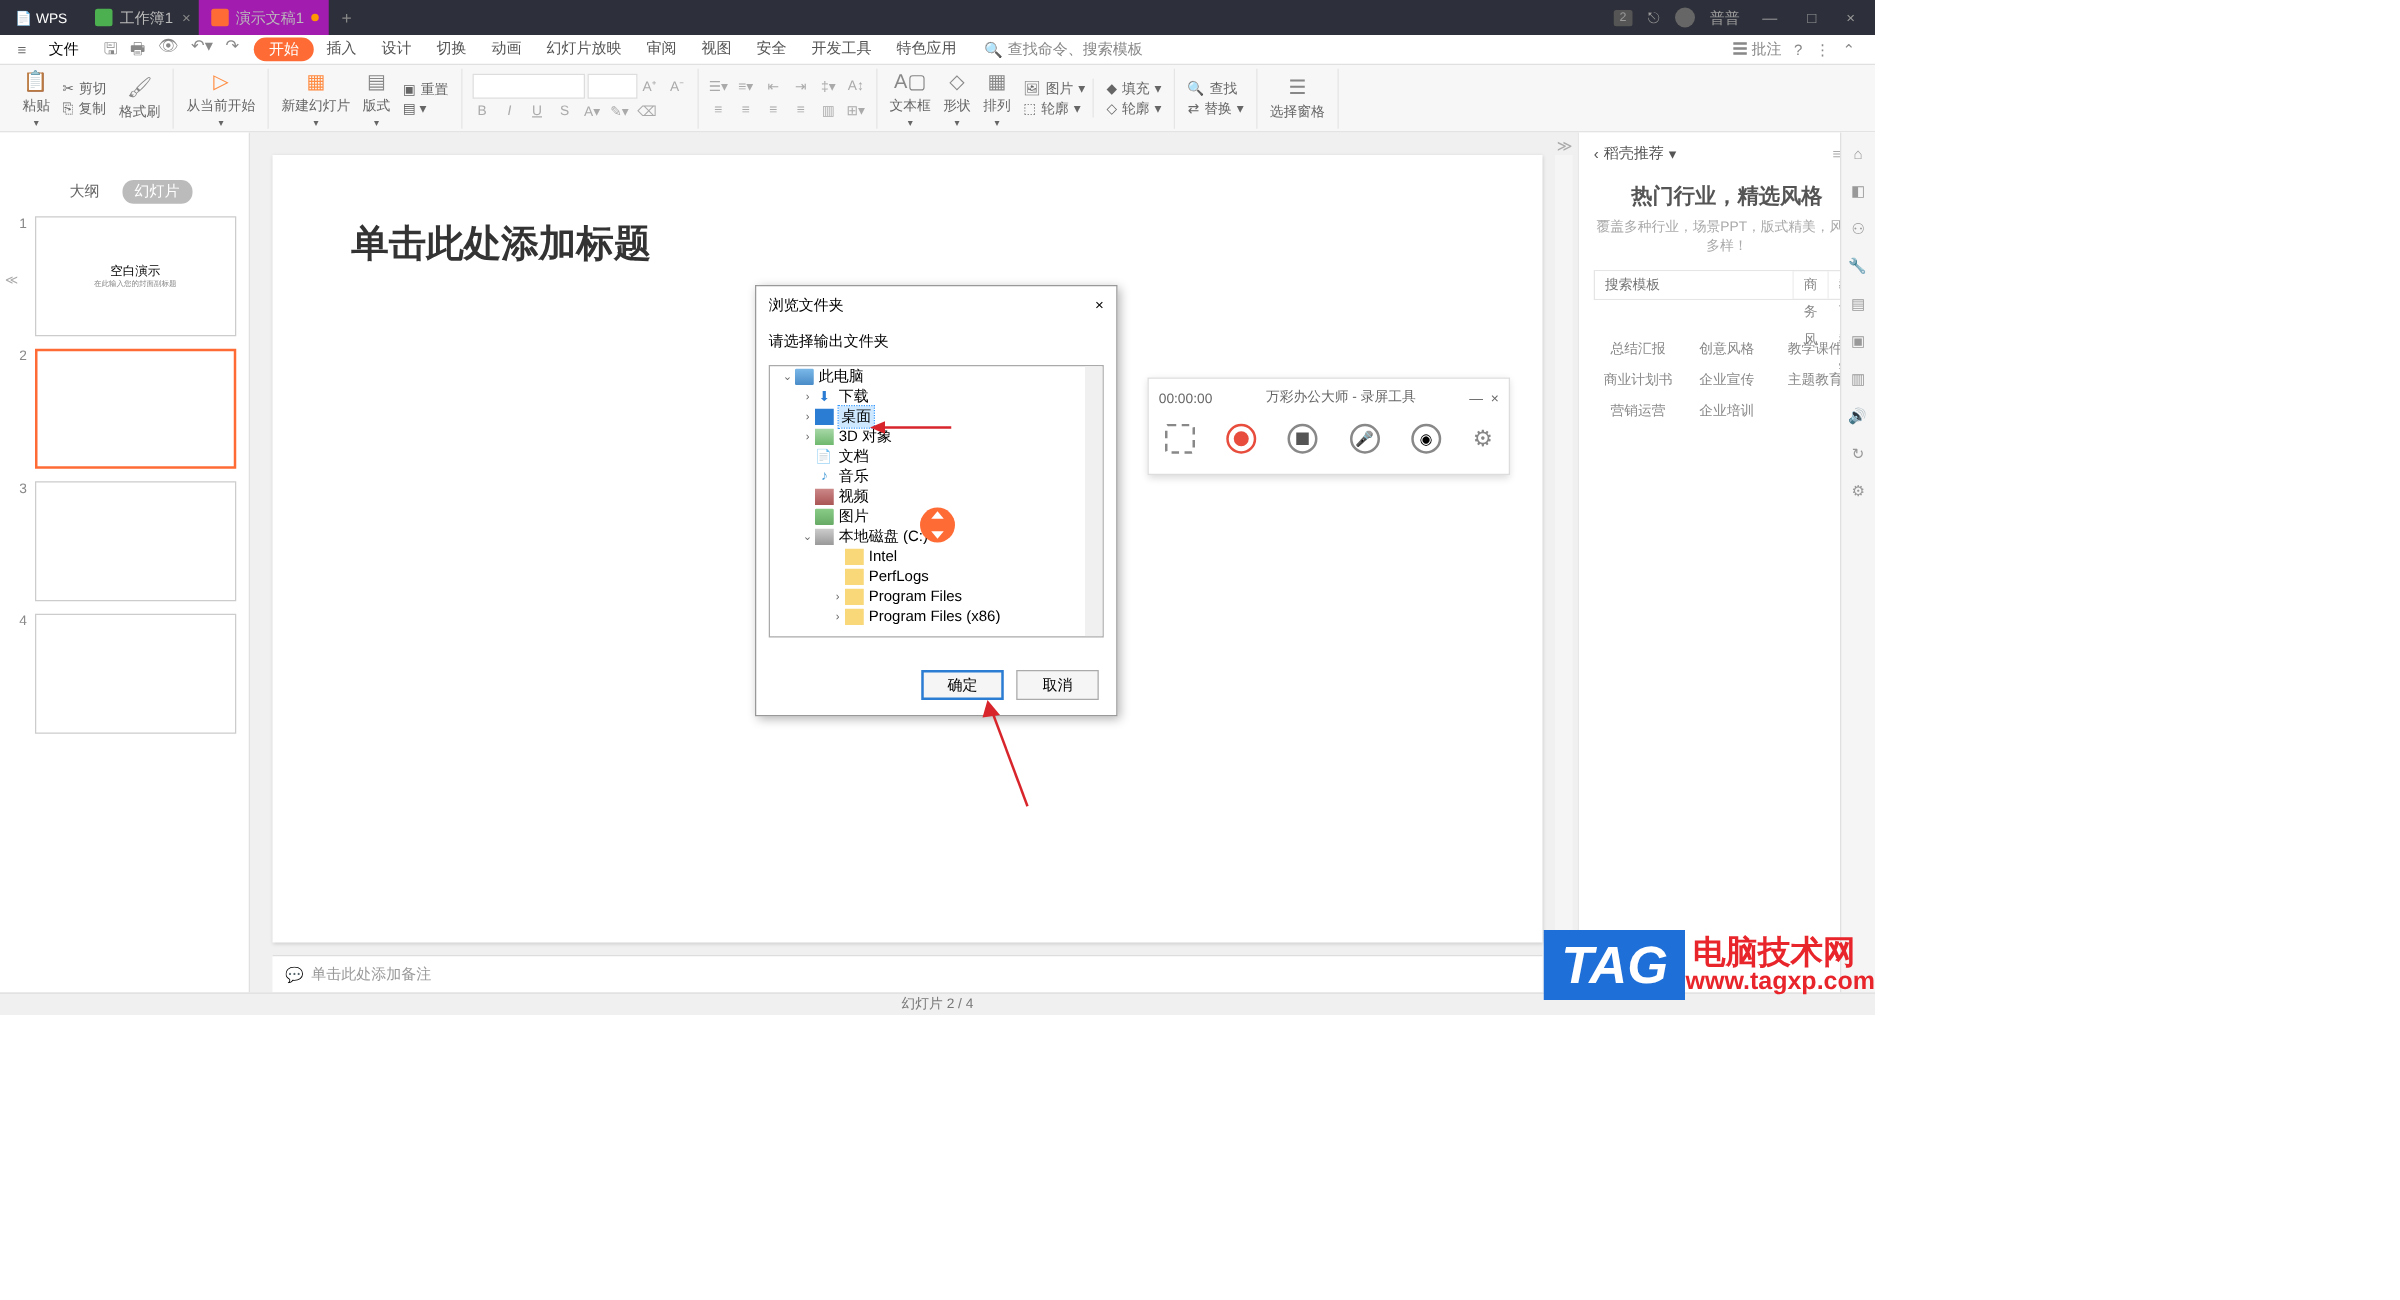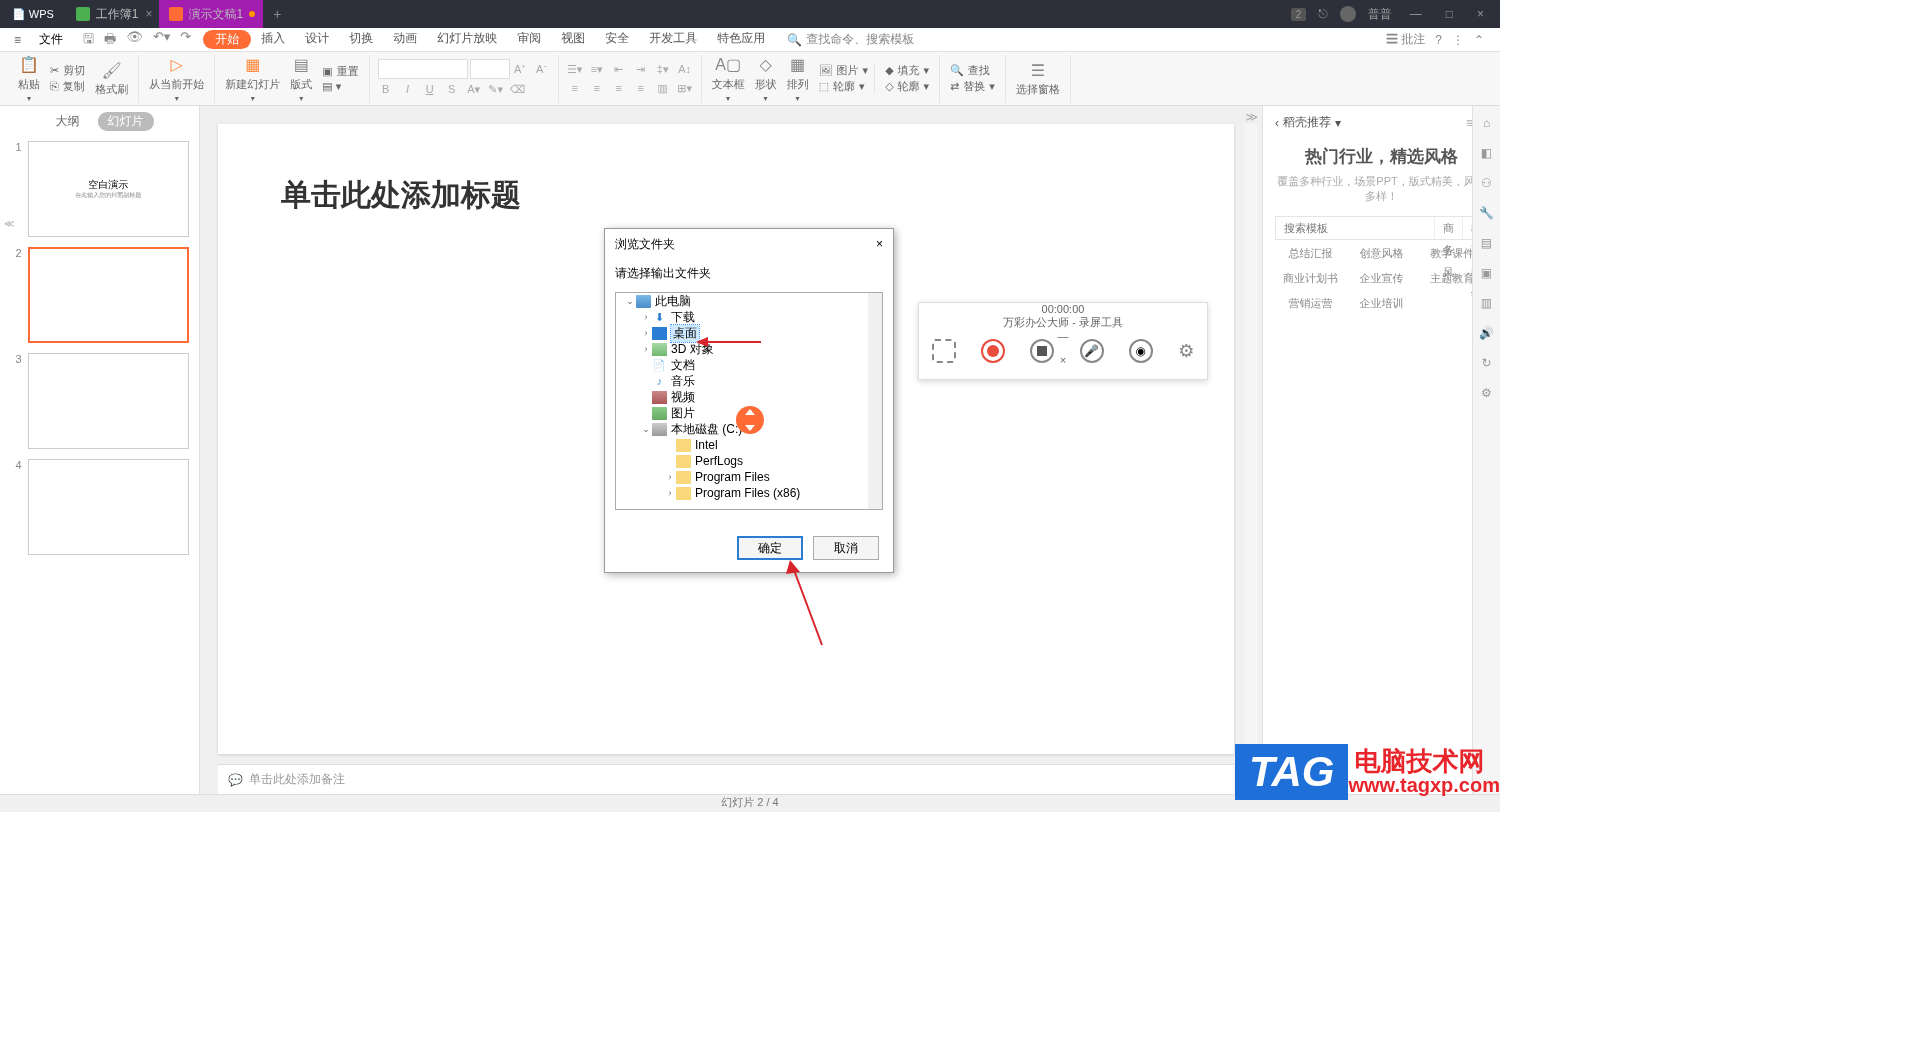--- a/index.html
+++ b/index.html
@@ -44,21 +44,21 @@
 .rstack > div { display:flex; align-items:center; gap:4px; padding:0 4px; }
 .fontbox { display:flex; gap:2px; }
 .fontbox input { width:90px; height:20px; border:1px solid #ddd; font-size:11px; padding:0 4px; }
 .fontbox input.sz { width:40px; }
 .btnrow { display:flex; gap:6px; color:#aaa; padding:2px 0; }
 .btnrow span { width:16px; text-align:center; }
 
 
 .main { position:absolute; top:106px; bottom:18px; left:0; right:0; display:flex; }
 .leftpane { width:200px; background:#fff; border-right:1px solid #e0e0e0; display:flex; flex-direction:column; }
-.panetabs { display:flex; justify-content:center; gap:8px; padding:6px 0; align-items:center; }
+.panetabs { display:flex; justify-content:center; gap:8px; padding:6px 0; align-items:center;margin-top:32px; }
 .panetabs .pt { font-size:12px; color:#666; padding:1px 10px; }
 .panetabs .pt.active { background:#bbb; color:#fff; border-radius:9px; }
 .collapse-l { position:absolute; left:4px; top:112px; color:#aaa; font-size:10px; }
 .thumbs { flex:1; overflow:auto; padding:4px 10px; }
 .thumb { display:flex; gap:6px; margin-bottom:10px; }
 .thumb .num { width:12px; font-size:11px; color:#888; text-align:right; }
 .thumb .slide { width:168px; height:96px; background:#fff; border:1px solid #ccc; position:relative; }
 .thumb.sel .slide { border:2px solid #ff6b35; }
 .thumb .st { position:absolute; top:38%; width:100%; text-align:center; font-size:10px; }
 .thumb .ss { position:absolute; top:52%; width:100%; text-align:center; font-size:6px; color:#888; }
@@ -75,21 +75,21 @@
 .scrollv { position:absolute; right:4px; top:18px; bottom:40px; width:14px; background:#f5f5f5; }
 
 .rightpane { width:238px; background:#fff; border-left:1px solid #e0e0e0; padding:8px 12px; }
 .rp-head { display:flex; align-items:center; color:#555; font-size:12px; gap:4px; }
 .rp-head .sp { margin-left:auto; color:#aaa; display:flex; gap:8px; }
 .rp-title { text-align:center; font-size:17px; font-weight:bold; color:#555; margin-top:14px; }
 .rp-sub { text-align:center; font-size:11px; color:#aaa; margin-top:6px; }
 .rp-search { display:flex; margin-top:12px; border:1px solid #e5e5e5; height:24px; }
 .rp-search input { flex:1; border:none; padding:0 8px; font-size:11px; color:#bbb; }
 .rp-search .tag { padding:0 8px; border-left:1px solid #eee; line-height:22px; font-size:11px; color:#888; }
-.rp-cats { display:flex; flex-wrap:wrap; gap:0; margin-top:1px; }
+.rp-cats { display:flex; flex-wrap:wrap; gap:0; margin-top:26px; }
 .rp-cats div { width:33.3%; text-align:center; padding:5px 0; font-size:11px; color:#888; }
 
 .iconbar { position:absolute; right:0; top:106px; bottom:18px; width:28px; background:#f5f5f5; border-left:1px solid #e0e0e0; display:flex; flex-direction:column; align-items:center; gap:16px; padding-top:10px; color:#999; }
 
 
 .status { position:absolute; bottom:0; left:0; right:0; height:18px; background:#f0f0f0; border-top:1px solid #ddd; display:flex; align-items:center; padding:0 10px; font-size:11px; color:#777; gap:14px;flex-direction:column; }
 
 
 .dialog { position:absolute; left:604px; top:228px; width:290px; background:#fff; border:1px solid #999; box-shadow:2px 2px 8px rgba(0,0,0,0.3); z-index:100; }
 .dlg-title { height:30px; display:flex; align-items:center; padding:0 10px; font-size:12px; justify-content:space-between; }
@@ -109,21 +109,21 @@
 .fi.vd { background:linear-gradient(#c88,#a55); }
 .fi.im { background:linear-gradient(#8c8,#6a6); border-radius:1px; }
 .fi.hd { background:linear-gradient(#ccc,#999); }
 .fi.fd { background:#f8d878; }
 .dlg-btns { display:flex; justify-content:flex-end; gap:10px; padding:12px 14px; }
 .dlg-btns button { width:66px; height:24px; border:1px solid #aaa; background:#f5f5f5; font-size:12px; }
 .dlg-btns button.primary { border:2px solid #2b7cd3; }
 
 
 .recorder { position:absolute; left:918px; top:302px; width:290px; height:78px; background:#fff; border:1px solid #ddd; box-shadow:0 2px 6px rgba(0,0,0,0.15); z-index:90; }
-.rec-title { height:22px; display:flex; align-items:center; padding:0 8px; font-size:11px; color:#666;flex-direction:column; }
+.rec-title { height:22px; display:flex; align-items:flex-end; padding:0 8px; font-size:11px; color:#666; }
 .rec-title .rt { flex:1; text-align:center; }
 .rec-body { display:flex; justify-content:space-around; align-items:center; height:52px; }
 .rec-body .rb { width:24px; height:24px; border:2px solid #888; border-radius:50%; display:flex; align-items:center; justify-content:center; }
 .rec-body .rb.dash { border-style:dashed; border-radius:3px; }
 .rec-body .rb.rec { border-color:#e74c3c; }
 .rec-body .rb.rec::after { content:""; width:12px; height:12px; background:#e74c3c; border-radius:50%; }
 .rec-body .rb.stop::after { content:""; width:10px; height:10px; background:#555; }
 
 
 .arrow { position:absolute; z-index:200; pointer-events:none; }

